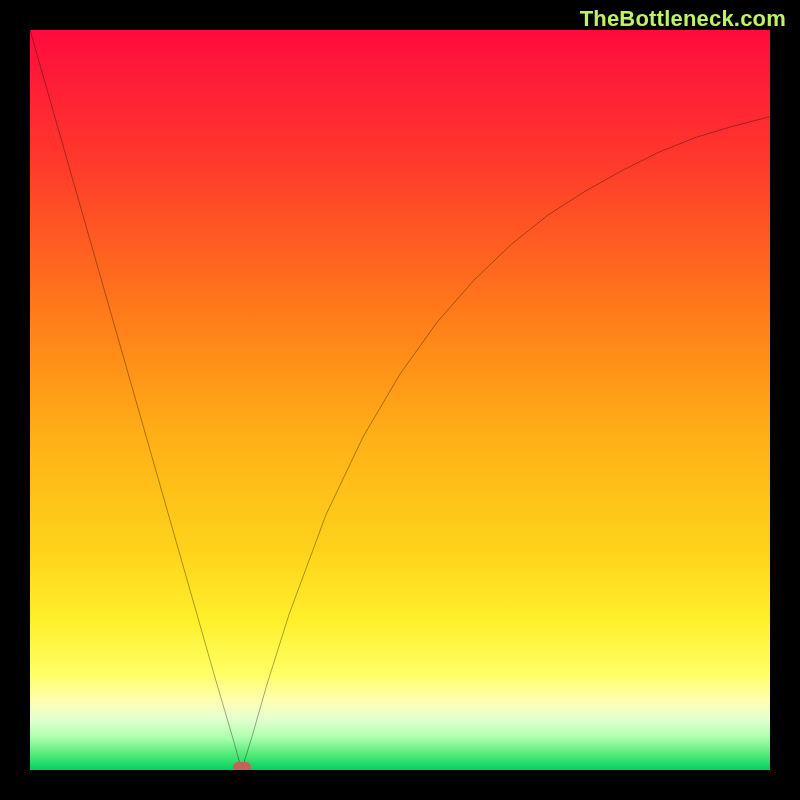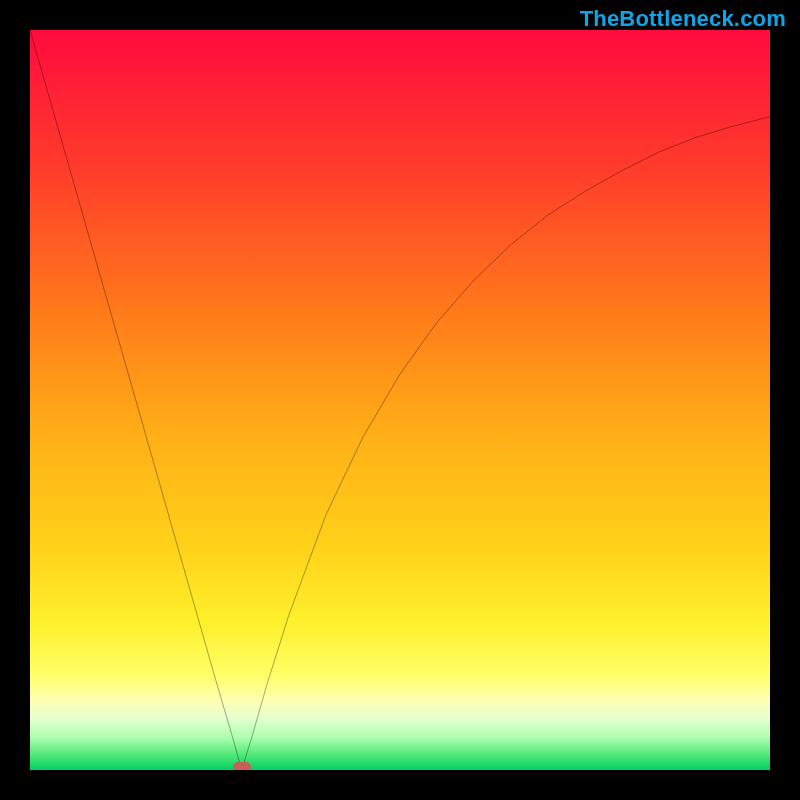--- a/index.html
+++ b/index.html
@@ -47,21 +47,21 @@
     height: 10px;
     border-radius: 5px;
     transform: translate(-50%, -50%);
   }
   .watermark {
     position: absolute;
     top: 6px;
     right: 14px;
     font-size: 22px;
     font-weight: 600;
-    color: #0ea5e9;
+    color: #bef264;
     letter-spacing: 0.2px;
   }
 </style>
 </head>
 <body>
 
 <div class="frame">
 
   <div class="plot-area">
 

